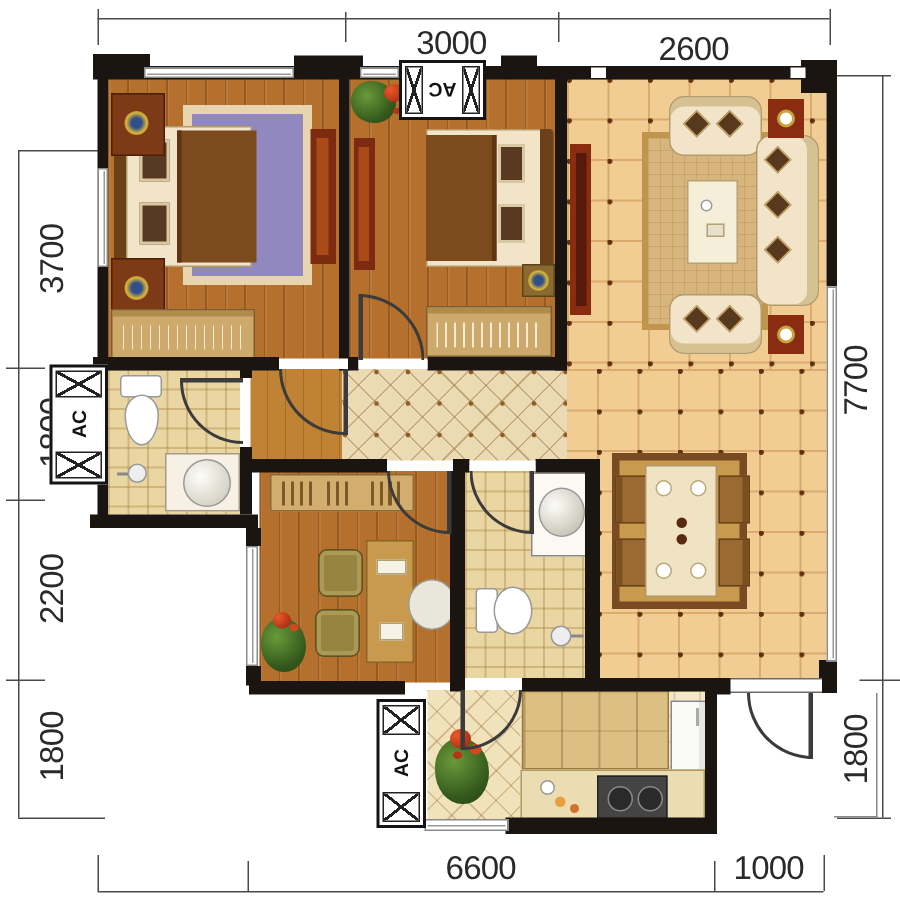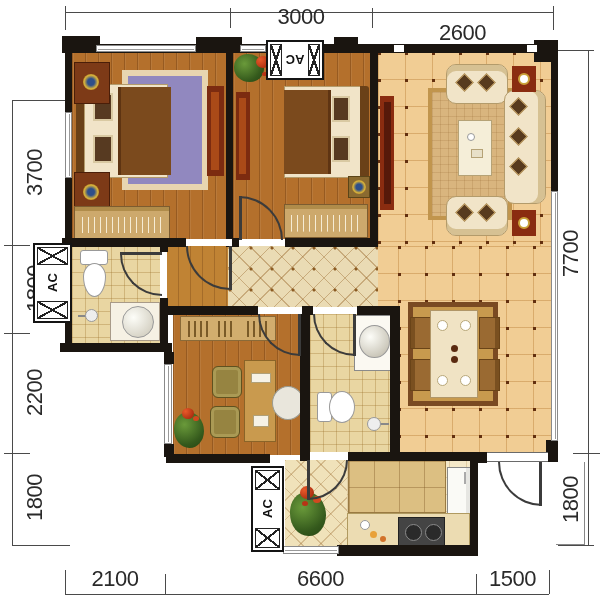--- a/index.html
+++ b/index.html
@@ -80,31 +80,30 @@
 </head>
 <body>
 
 <div id="plan">
 
   <div class="dline" style="left:65px;top:12px;width:488px;height:1px"></div>
   <div class="tick" style="left:65px;top:6px;width:1px;height:24px"></div>
   <div class="tick" style="left:230px;top:8px;width:1px;height:20px"></div>
   <div class="tick" style="left:372px;top:8px;width:1px;height:20px"></div>
   <div class="tick" style="left:553px;top:6px;width:1px;height:24px"></div>
-  <div class="dlab" style="left:230px;top:4px;width:142px">3000</div>
+  <div class="dlab" style="left:230px;top:16px;width:142px">3000</div>
   <div class="dlab" style="left:372px;top:20px;width:181px">2600</div>
 
   <div class="dline" style="left:65px;top:594px;width:484px;height:1px"></div>
   <div class="tick" style="left:65px;top:570px;width:1px;height:24px"></div>
   <div class="tick" style="left:165px;top:574px;width:1px;height:20px"></div>
   <div class="tick" style="left:476px;top:574px;width:1px;height:20px"></div>
   <div class="tick" style="left:549px;top:570px;width:1px;height:24px"></div>
-  <div class="dlab" style="left:65px;top:566px;width:100px">2100</div>
   <div class="dlab" style="left:165px;top:566px;width:311px">6600</div>
-  <div class="dlab" style="left:476px;top:566px;width:73px">1500</div>
+  <div class="dlab" style="left:476px;top:566px;width:73px">1000</div>
 
   <div class="dline" style="left:12px;top:100px;width:1px;height:445px"></div>
   <div class="tick" style="left:12px;top:100px;width:58px;height:1px"></div>
   <div class="tick" style="left:4px;top:245px;width:26px;height:1px"></div>
   <div class="tick" style="left:4px;top:333px;width:26px;height:1px"></div>
   <div class="tick" style="left:4px;top:453px;width:26px;height:1px"></div>
   <div class="tick" style="left:12px;top:545px;width:58px;height:1px"></div>
   <div class="dlab vlab" style="left:22px;top:127px;width:26px;height:92px">3700</div>
   <div class="dlab vlab" style="left:22px;top:245px;width:26px;height:88px">1800</div>
   <div class="dlab vlab" style="left:22px;top:348px;width:26px;height:90px">2200</div>

